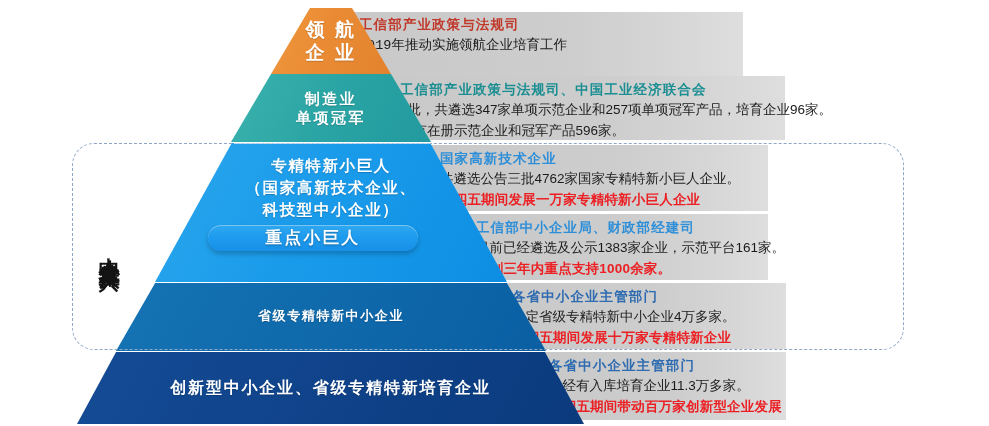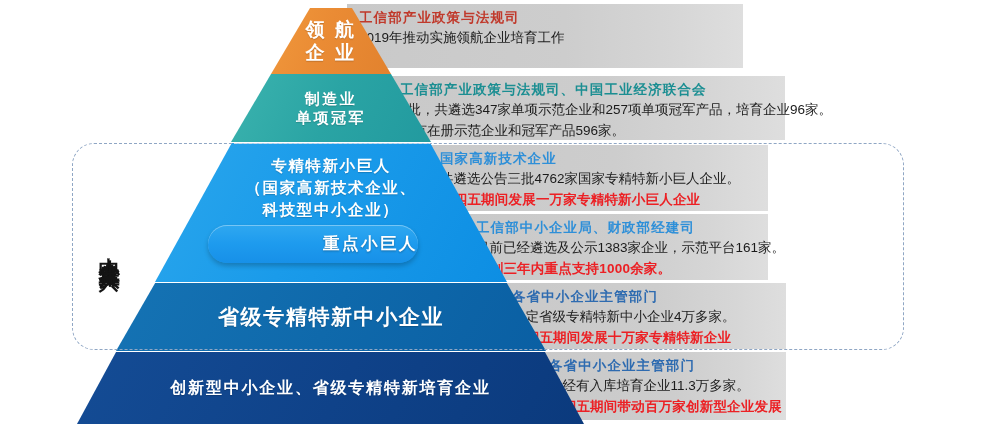--- a/index.html
+++ b/index.html
@@ -84,21 +84,21 @@
     white-space: nowrap;
   }
   .panel-grad {
     position: absolute;
     top: 0; left: 0; bottom: 0; right: 0;
     z-index: -1;
     background: linear-gradient(to right, #c9c9c9 0%, #cdcdcd 55%, #d6d6d6 82%, #dedede 100%);
   }
 
   
-  #panel-1 { left: 347px; top: 4px;   width: 396px; height: 64px; }
+  #panel-1 { left: 347px; top: 12px;   width: 396px; height: 64px; font-family: Liberation Mono, monospace; }
   #panel-2 { left: 388px; top: 76px;  width: 397px; height: 64px; }
   #panel-3 { left: 428px; top: 145px; width: 340px; height: 66px; }
   #panel-4 { left: 464px; top: 214px; width: 304px; height: 66px; }
   #panel-5 { left: 500px; top: 283px; width: 286px; height: 66px; }
   #panel-6 { left: 537px; top: 352px; width: 249px; height: 68px; }
 
   
   .tier {
     position: absolute;
     z-index: 3;
@@ -143,46 +143,46 @@
     box-sizing: border-box;
   }
   #tier-3 .tier-label { font-size: 15.5px; letter-spacing: 1.6px; line-height: 1.42; }
 
   
   #pill-key-giant {
     position: absolute;
     left: 208px;
     top: 225px;
     width: 210px;
-    height: 38px;
+    height: 26px;
     border-radius: 19px;
     background: linear-gradient(to bottom, #2fa8f0 0%, #1e9bee 48%, #1790e8 100%);
     box-shadow: 0 3px 5px rgba(0,0,0,.22), inset 0 1px 0 rgba(255,255,255,.35);
     z-index: 6;
     display: flex;
     align-items: center;
-    justify-content: flex-end;
+    justify-content: center;
     cursor: pointer;
   }
   #pill-key-giant span {
     color: #ffffff;
     font-size: 16.5px;
     font-weight: bold;
     letter-spacing: 2.5px;
     text-shadow: 0 1px 2px rgba(0,0,0,.3);
     white-space: nowrap;
   }
 
   
   #tier-4 {
     left: 116px; top: 283px; width: 430px; height: 68px;
     clip-path: polygon(9.1% 0%, 90.9% 0%, 100% 100%, 0% 100%);
     background: linear-gradient(118deg, #1573b4 0%, #0f69ab 50%, #0a5fa3 100%);
   }
-  #tier-4 .tier-label { font-size: 21px; letter-spacing: 1.6px; line-height: 1.45; }
+  #tier-4 .tier-label { font-size: 13px; letter-spacing: 1.6px; line-height: 1.45; font-family: Liberation Mono, monospace; }
 
   
   #tier-5 {
     left: 77px; top: 352px; width: 507px; height: 72px;
     clip-path: polygon(7.7% 0%, 92.3% 0%, 100% 100%, 0% 100%);
     background: linear-gradient(118deg, #144c95 0%, #0f4289 52%, #0b3a7d 100%);
     align-items: center;
   }
   #tier-5 .tier-label { font-size: 16px; letter-spacing: 1.8px; }
 

